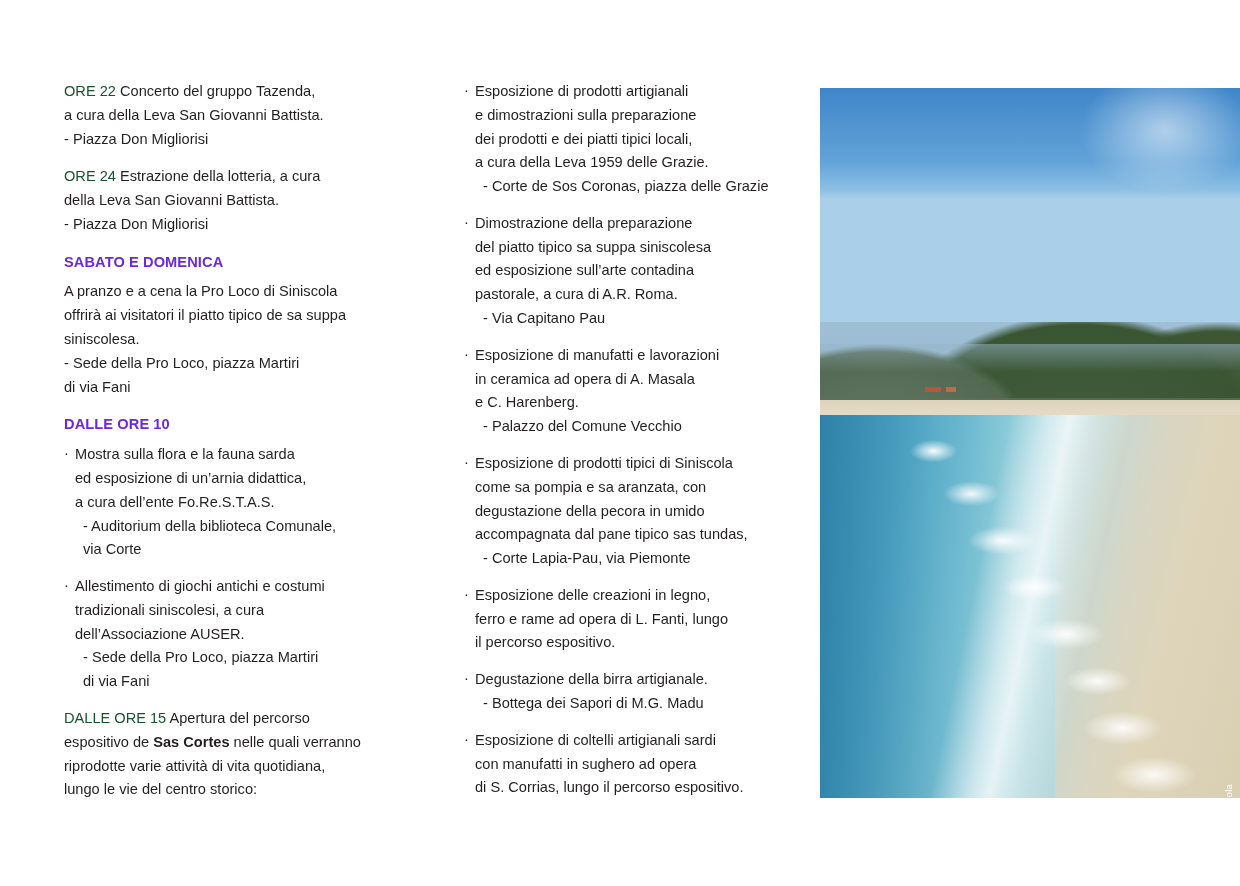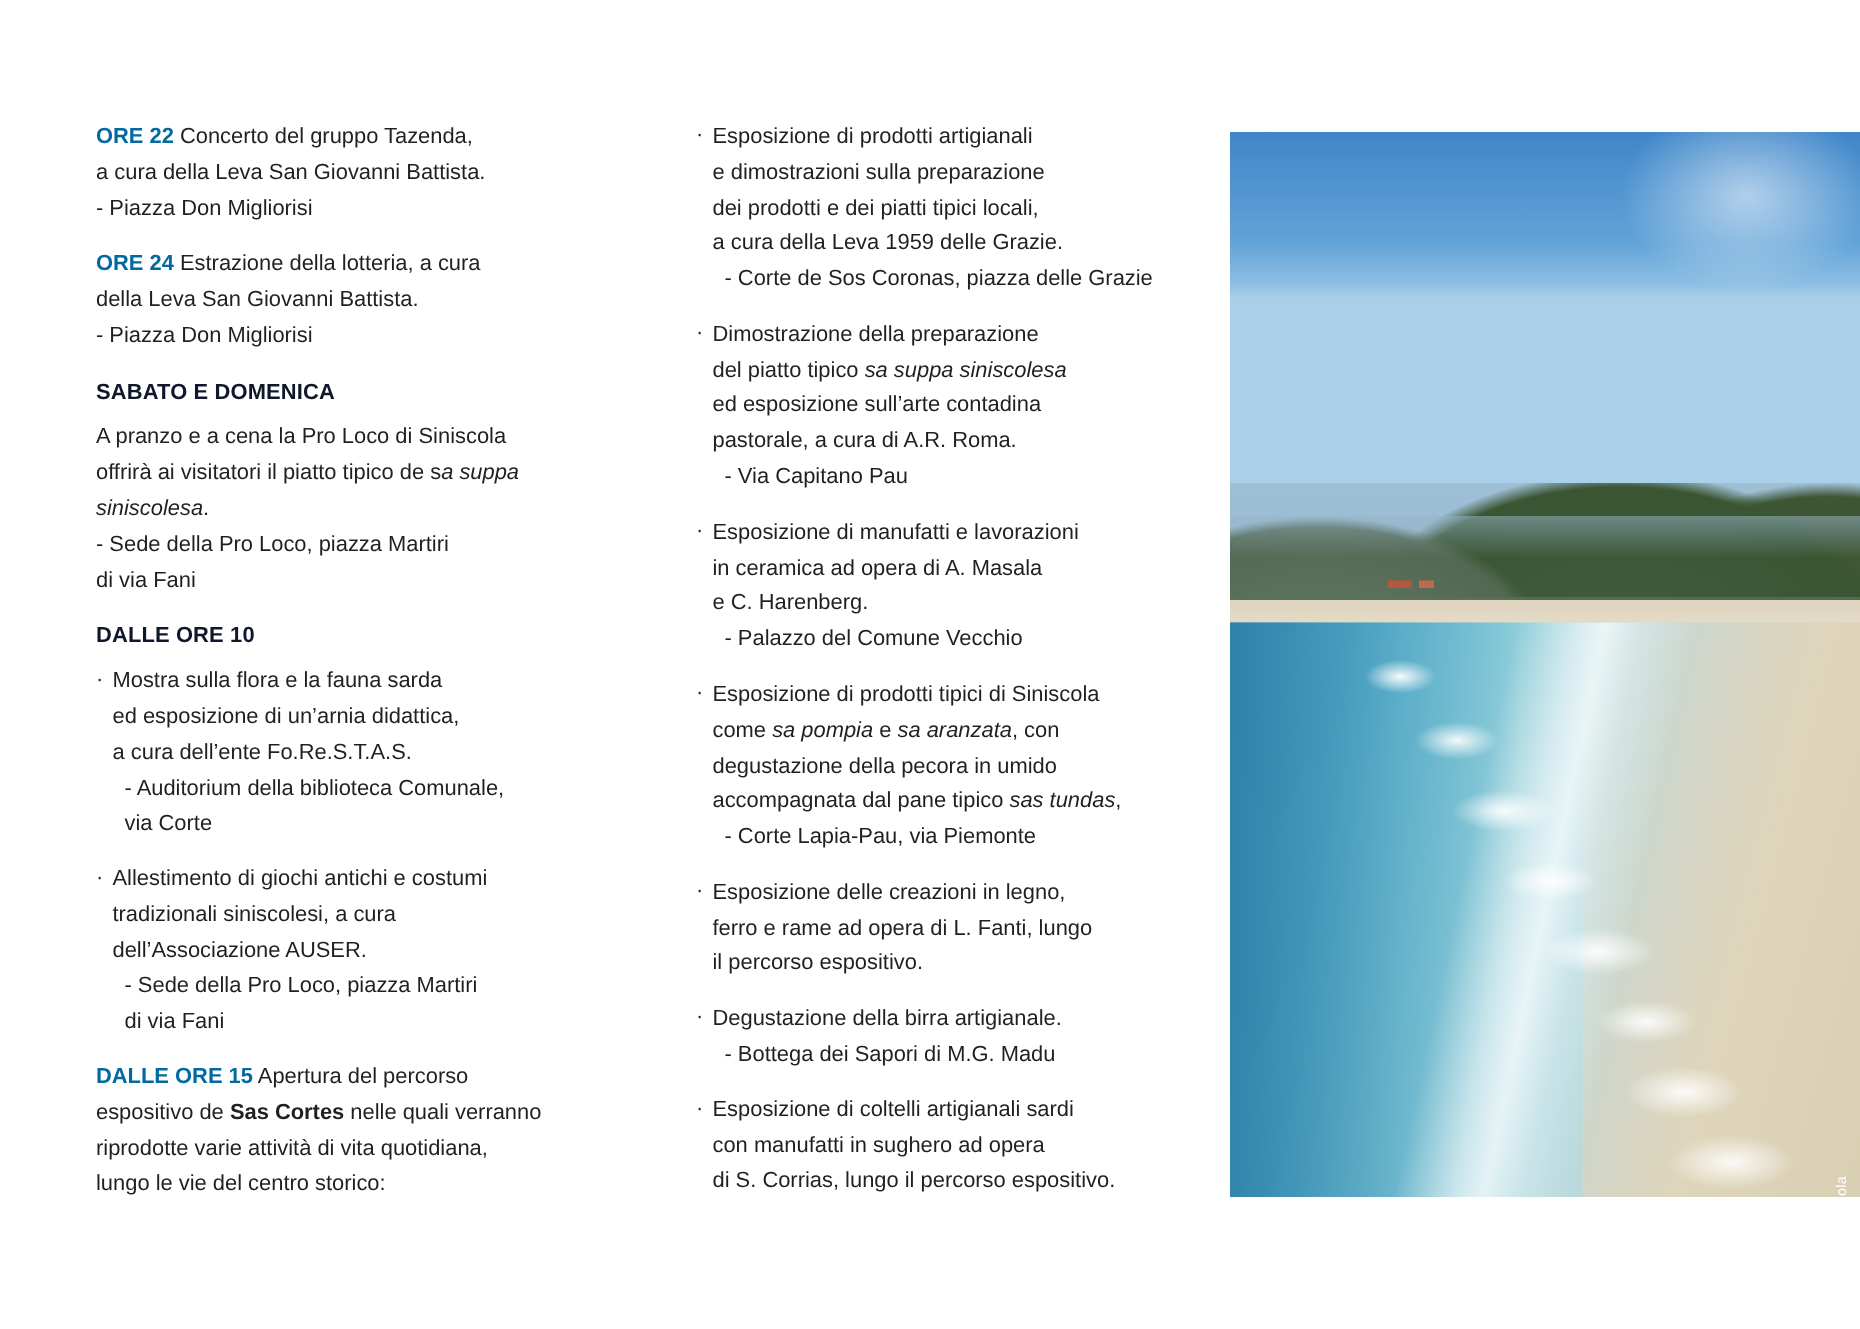--- a/index.html
+++ b/index.html
@@ -28,31 +28,31 @@
     font-size: 14.6px;
     line-height: 1.63;
   }
   .col-left  { left: 64px;  width: 340px; }
   .col-mid   { left: 464px; width: 350px; }
 
   .blk { margin: 0 0 14px 0; }
   .blk:last-child { margin-bottom: 10px; }
 
   .lead {
-    color: #0369a1;
-    font-weight: bold;
+    color: #14532d;
+    font-weight: normal;
   }
   .heading {
-    color: #0f172a;
+    color: #6d28d9;
     font-weight: bold;
     margin: 0 0 6px 0;
     letter-spacing: .1px;
   }
   .para { margin: 0 0 14px 0; }
-  .it { font-style: italic; }
+  .it { }
   .bi { font-weight: bold; }
 
   
   .item {
     margin: 0 0 13px 0;
     padding-left: 11px;
     position: relative;
   }
   .item:before {
     content: "·";

